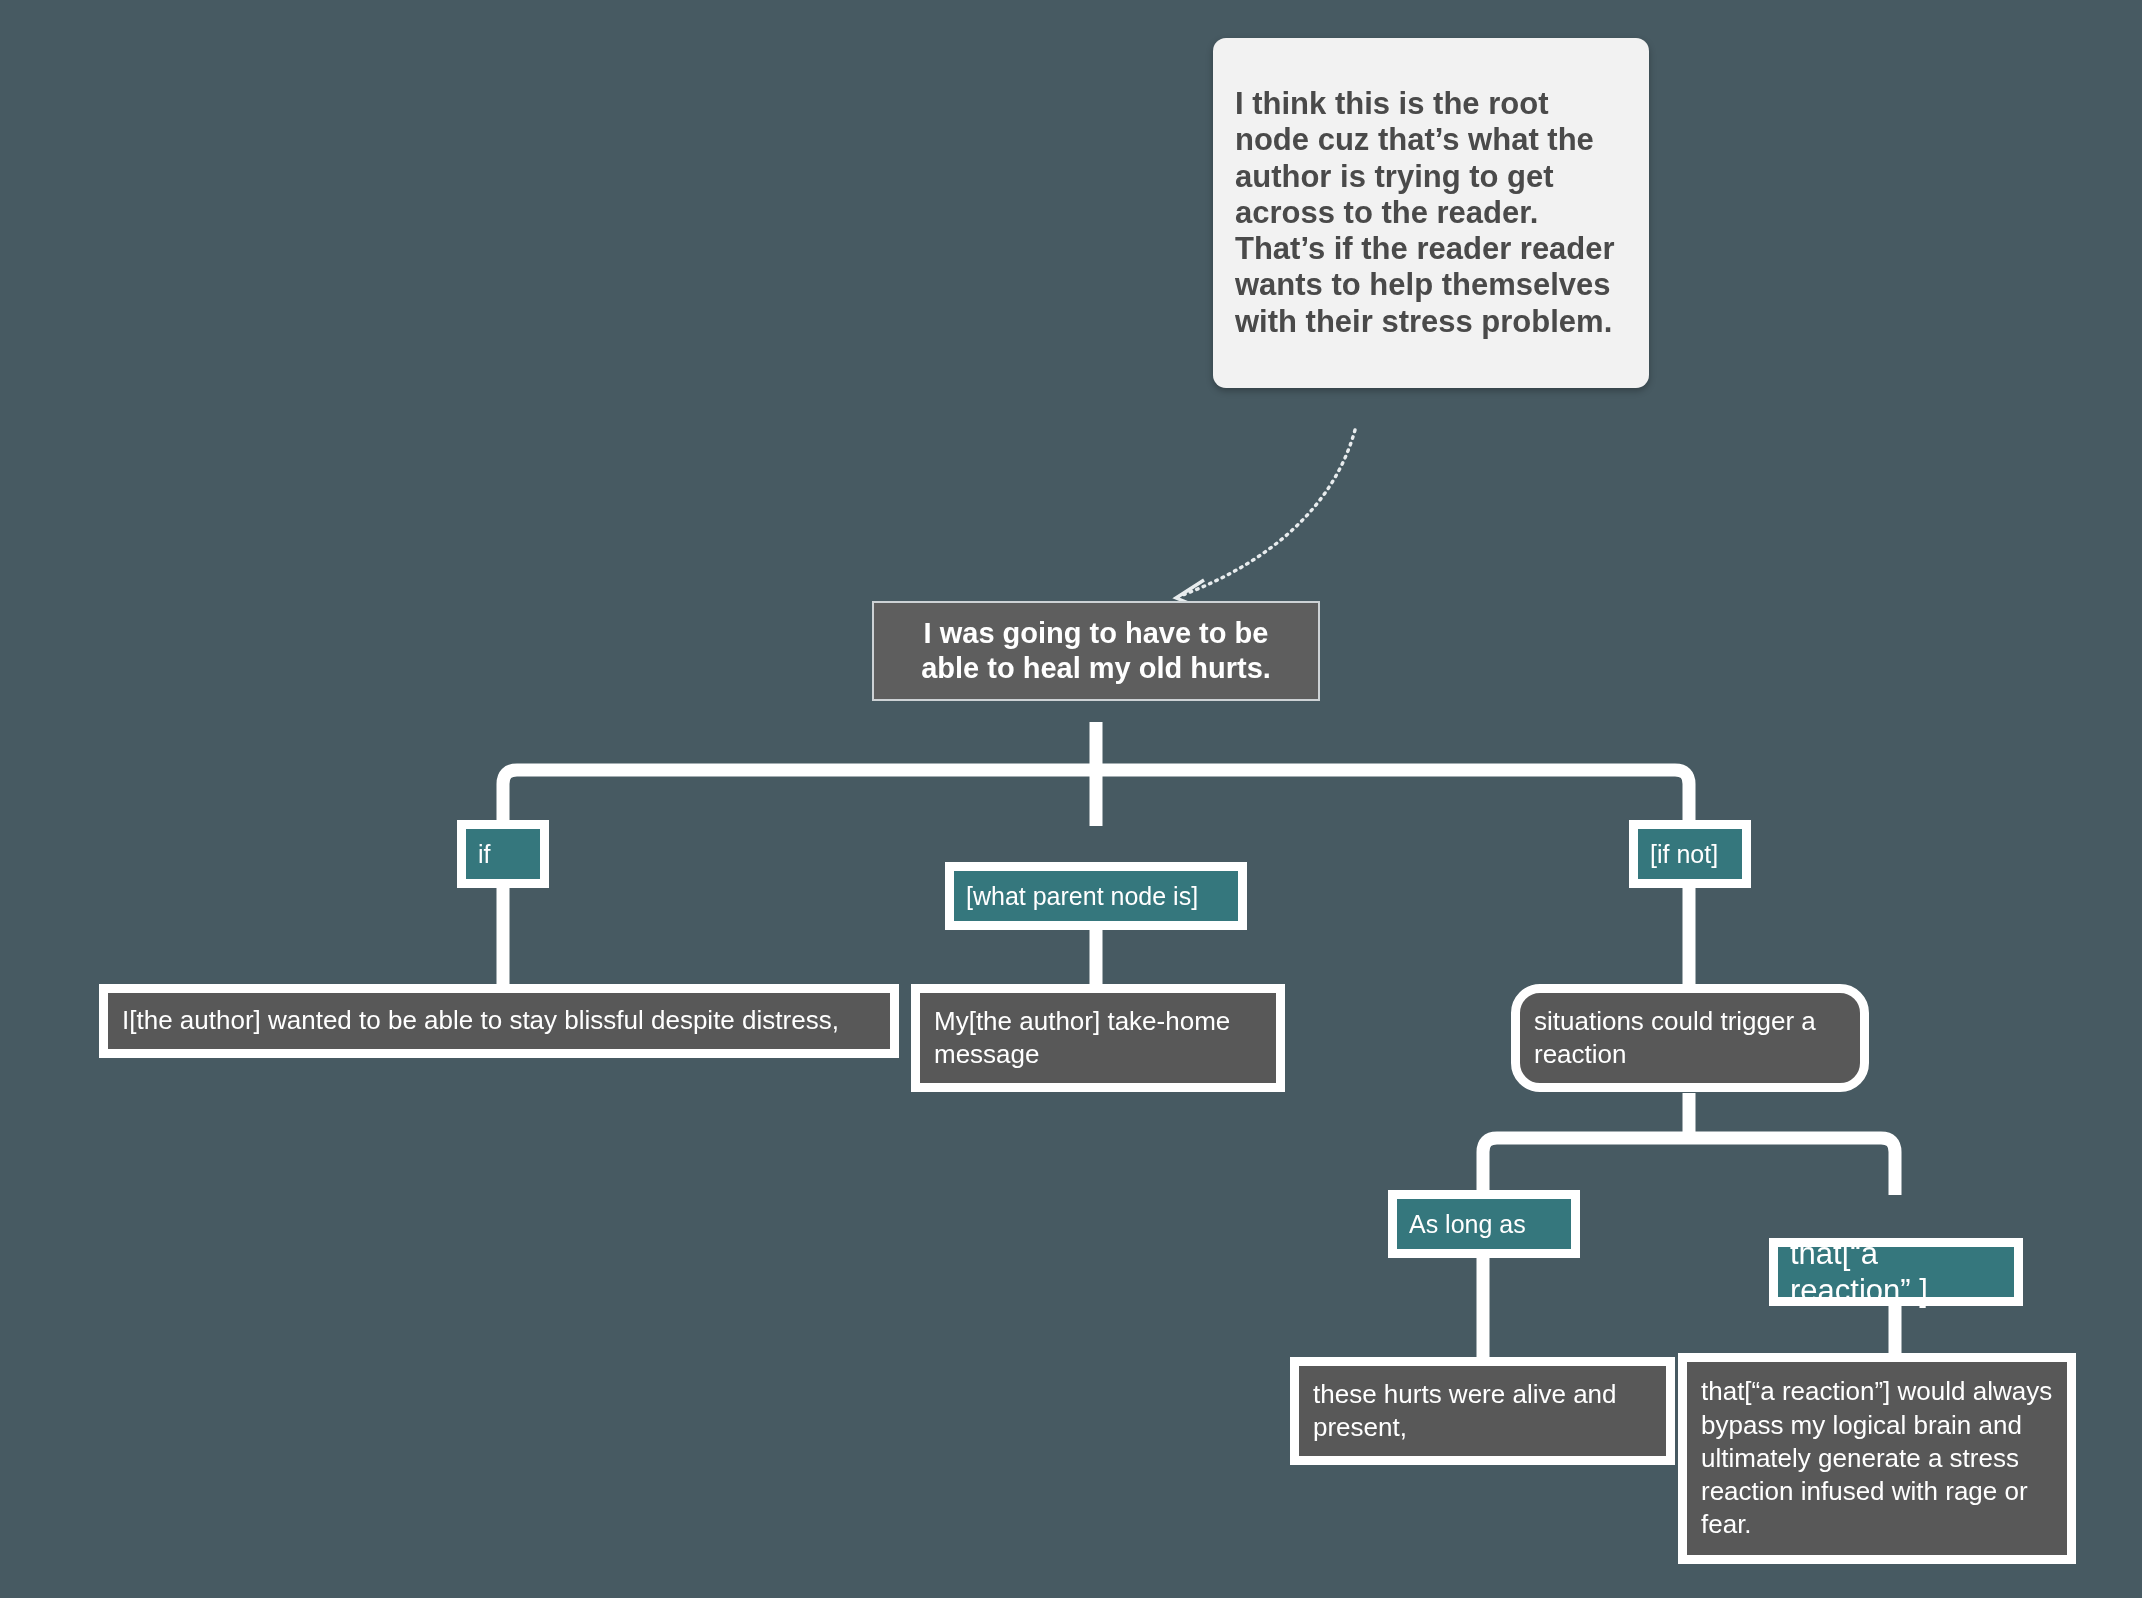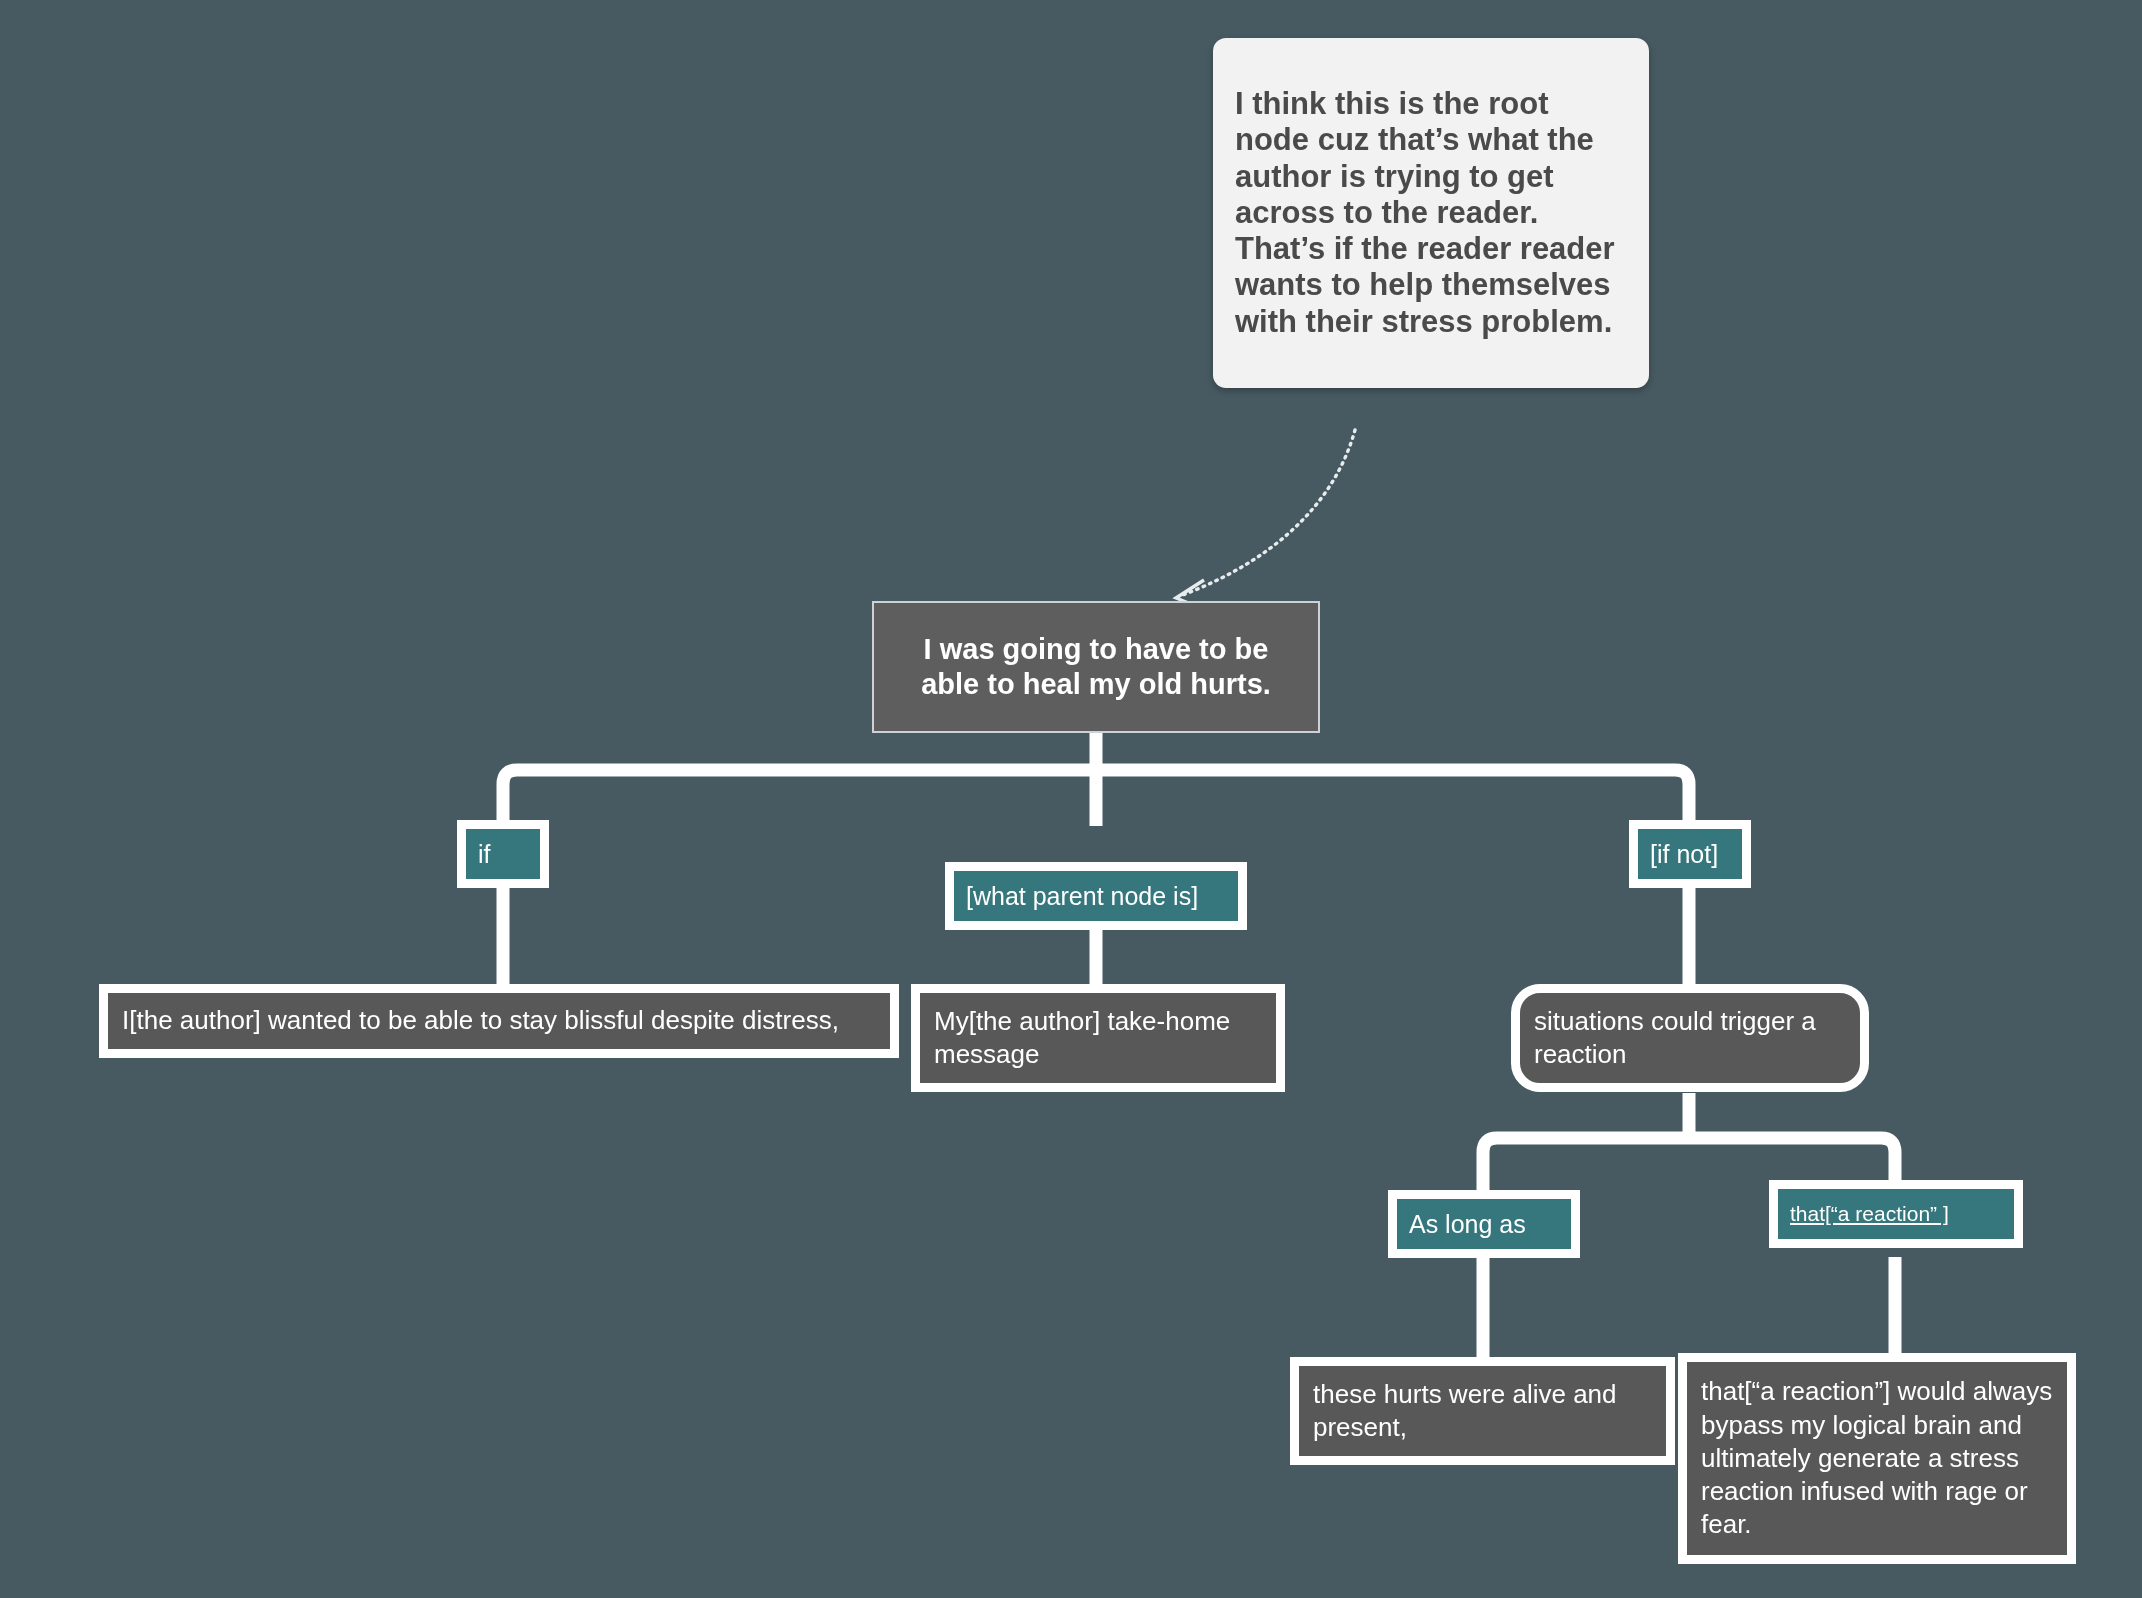--- a/index.html
+++ b/index.html
@@ -109,21 +109,21 @@
     <g fill="none">
       <path d="M1355,430 C1330,520 1250,570 1180,596" stroke="#e8ecee" stroke-width="3.4" stroke-dasharray="1.6 5.4" stroke-linecap="round"></path>
       <path d="M1204,580 L1176,598 L1206,610" stroke="#e8ecee" stroke-width="3.4" stroke-linejoin="miter"></path>
     </g>
   </svg>
 
   <div class="callout" style="left:1213px; top:38px; width:436px; height:350px; font-size:31px;">
     <span class="callout-text">I think this is the root node cuz that’s what the author is trying to get across to the reader. That’s if the reader reader wants to help themselves with their stress problem.</span>
   </div>
 
-  <div class="node root" style="left:872px; top:601px; width:448px; height:132px; font-size:29px; padding:0 18px;justify-content:flex-end;">
+  <div class="node root" style="left:872px; top:601px; width:448px; height:100px; font-size:29px; padding:0 18px;justify-content:flex-end;">
     <span class="node-text">I was going to have to be able to heal my old hurts.</span>
   </div>
 
   <div class="node teal" style="left:457px; top:820px; width:92px; height:68px; font-size:25px;">
     <span class="node-text">if</span>
   </div>
 
   <div class="node teal" style="left:945px; top:862px; width:302px; height:68px; font-size:25px;">
     <span class="node-text">[what parent node is]</span>
   </div>
@@ -141,21 +141,21 @@
   </div>
 
   <div class="node leaf" style="left:1511px; top:984px; width:358px; height:108px; font-size:26px;border-radius:29px;">
     <span class="node-text">situations could trigger a reaction</span>
   </div>
 
   <div class="node teal" style="left:1388px; top:1190px; width:192px; height:68px; font-size:25px;">
     <span class="node-text">As long as</span>
   </div>
 
-  <div class="node teal" style="left:1769px; top:1180px; width:254px; height:68px; font-size:21px;text-decoration:underline;">
+  <div class="node teal" style="left:1769px; top:1238px; width:254px; height:68px; font-size:31px;">
     <span class="node-text">that[“a reaction” ]</span>
   </div>
 
   <div class="node leaf" style="left:1290px; top:1357px; width:385px; height:108px; font-size:26px;">
     <span class="node-text">these hurts were alive and present,</span>
   </div>
 
   <div class="node leaf" style="left:1678px; top:1353px; width:398px; height:211px; font-size:26px;">
     <span class="node-text">that[“a reaction”] would always bypass my logical brain and ultimately generate a stress reaction infused with rage or fear.</span>
   </div>

